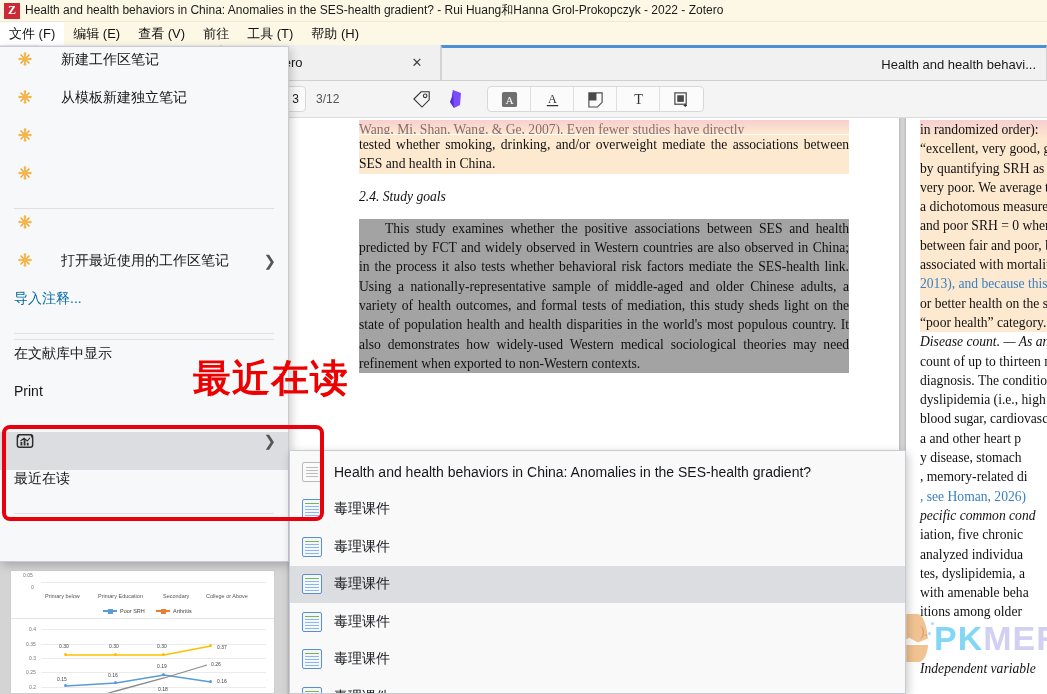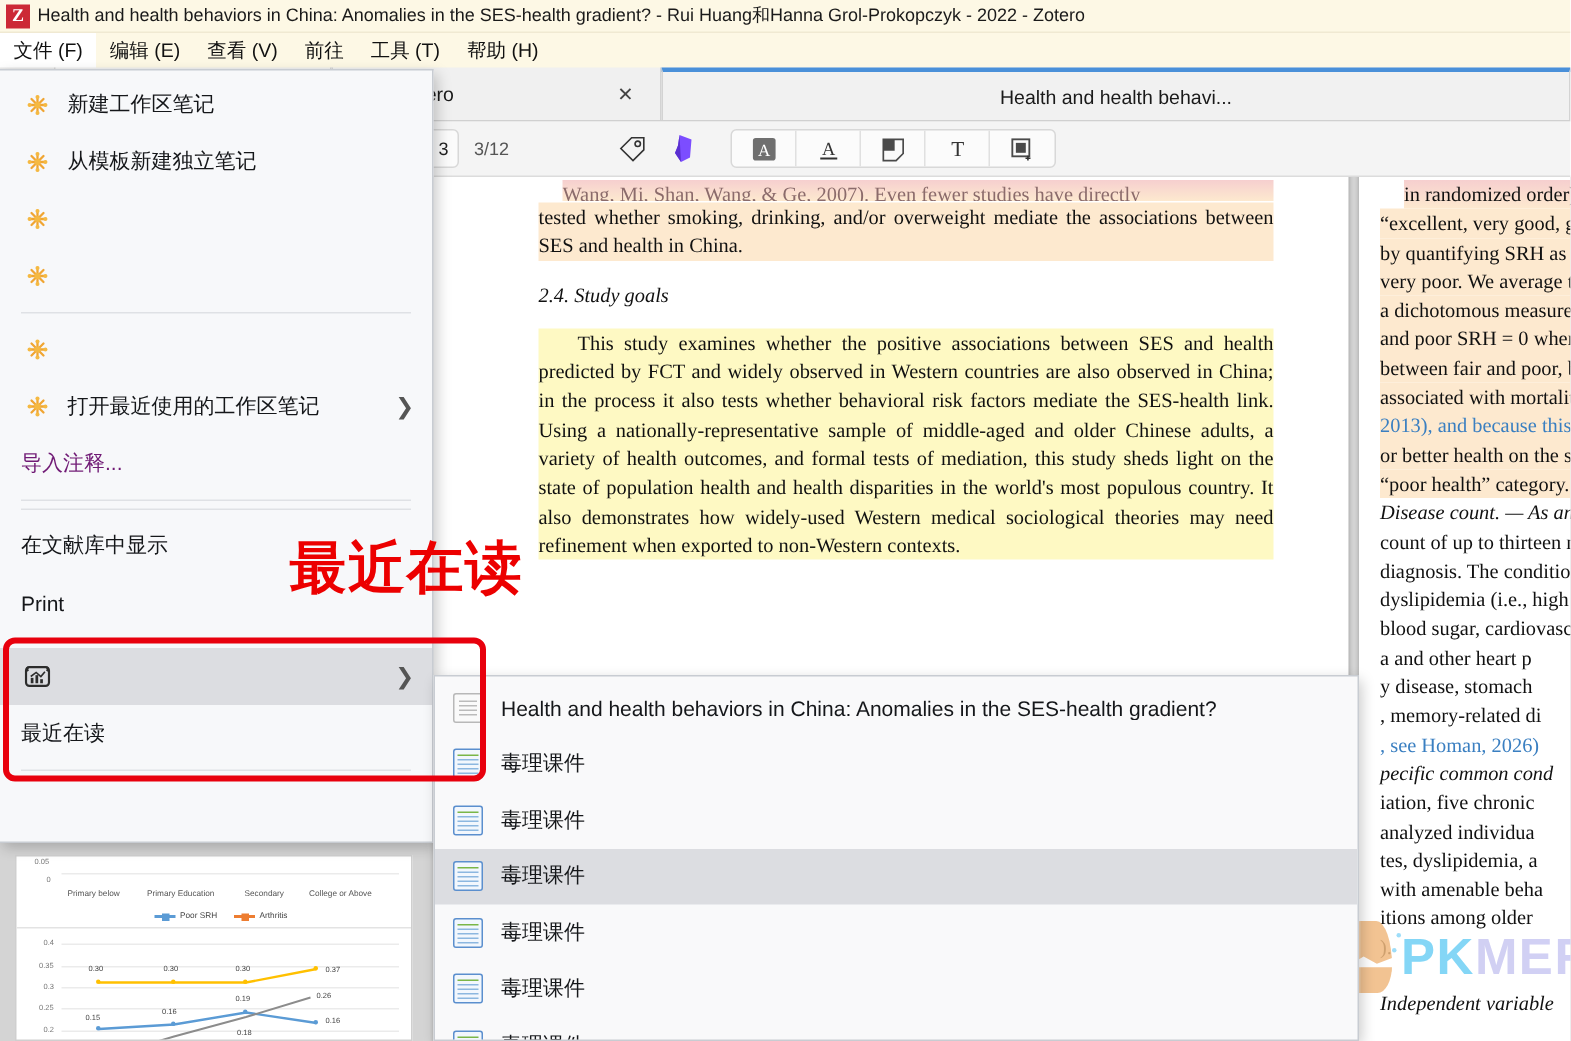--- a/index.html
+++ b/index.html
@@ -74,21 +74,21 @@
     margin-left: 12px; font-size: 13px; color: #444;
     width: 14px; text-align: center;
   }
   .tab-1 { width: 185px; }
   .tab-2 { width: 220px; justify-content: space-between; padding: 0 16px 0 30px; }
   .tab-3 {
     flex: 1;
     background: #f1f1f1;
     border-top: 3px solid #4a90d9;
     height: 35px;
-    justify-content: center;
+    justify-content: flex-end;
   }
 
   
   .reader-toolbar {
     position: absolute; left: 0; top: 81px; width: 1047px; height: 37px;
     background: #f4f4f4;
     border-bottom: 1px solid #dcdcdc;
     display: flex; align-items: center; gap: 4px;
     padding-left: 4px;
   }
@@ -137,22 +137,22 @@
     background: #ffffff;
     box-shadow: 0 0 3px rgba(0,0,0,0.25);
   }
   .col-left {
     position: absolute; left: 70px; top: 22px; width: 490px;
     font-family: "Liberation Serif", "DejaVu Serif", serif;
     font-size: 13.6px; line-height: 1.42; color: #111;
     text-align: justify;
   }
   .hl-orange { background: #fde9cf; }
-  .hl-green  { background: #fef9c3; font-family: Liberation Serif, serif; }
-  .hl-red-fade { background: linear-gradient(to bottom, #f6cfcf, #fde9cf); margin-left: 16px; }
+  .hl-green  { background: #a3a3a3; font-family: Liberation Serif, serif; }
+  .hl-red-fade { background: linear-gradient(to bottom, #f6cfcf, #fde9cf); }
   .sec-head {
     font-style: italic; font-weight: normal; margin: 13px 0 13px 0;
     font-family: "Liberation Serif", serif; font-size: 13.6px;
   }
   .col-right {
     position: absolute; left: 14px; top: 22px; width: 230px;
     font-family: "Liberation Serif", "DejaVu Serif", serif;
     font-size: 13.6px; line-height: 1.42; color: #111;
     text-align: justify;
     white-space: nowrap;
@@ -187,31 +187,31 @@
   .filemenu {
     position: absolute; left: 0; top: 46px; width: 289px;
     background: #f7f8fa;
     border: 1px solid #c8ccd2;
     border-left: none;
     box-shadow: 2px 3px 9px rgba(0,0,0,0.22);
     padding: 4px 0 4px 0;
     z-index: 40;
   }
   .mi {
-    display: flex; align-items: center;
+    display: flex; align-items: flex-start;
     height: 38px; padding: 0 12px 0 14px;
     font-size: 14px; color: #15171a;
-    cursor: default; position: relative;
+    cursor: default; position: relative; gap: 16px;
   }
   .mi.hov { background: #dcdde1; }
   .mi .mi-icon { width: 22px; flex: none; display: flex; align-items: center; justify-content: center; margin-right: 9px; }
   .mi .mi-label { flex: 1; white-space: nowrap; }
   .mi .mi-accel { font-size: 13px; color: #222; margin-left: 14px; }
   .mi .mi-chev { font-size: 15px; color: #555; margin-left: 10px; }
-  .mi.disabled { color: #701a75; }
+  .mi.disabled { color: #0369a1; }
   .mi.plain { padding-left: 14px; }
   .mi.plain .mi-label { padding-left: 0; }
   .mi-sep { height: 1px; background: #dfe1e5; margin: 5px 14px; }
 
   
   .ico-snow { width: 16px; height: 16px; position: relative; display:block; }
 
   
   .submenu {
     position: absolute; left: 289px; top: 450px; width: 617px; height: 244px;

